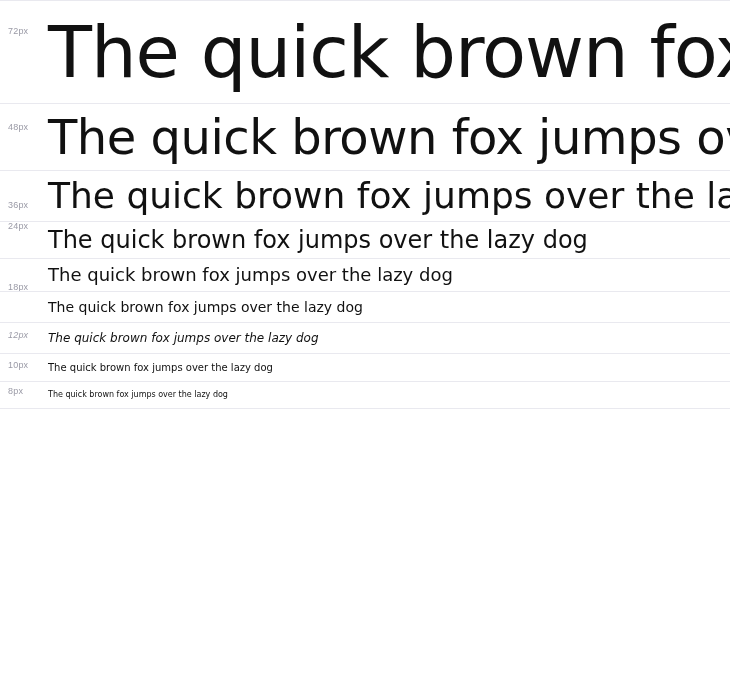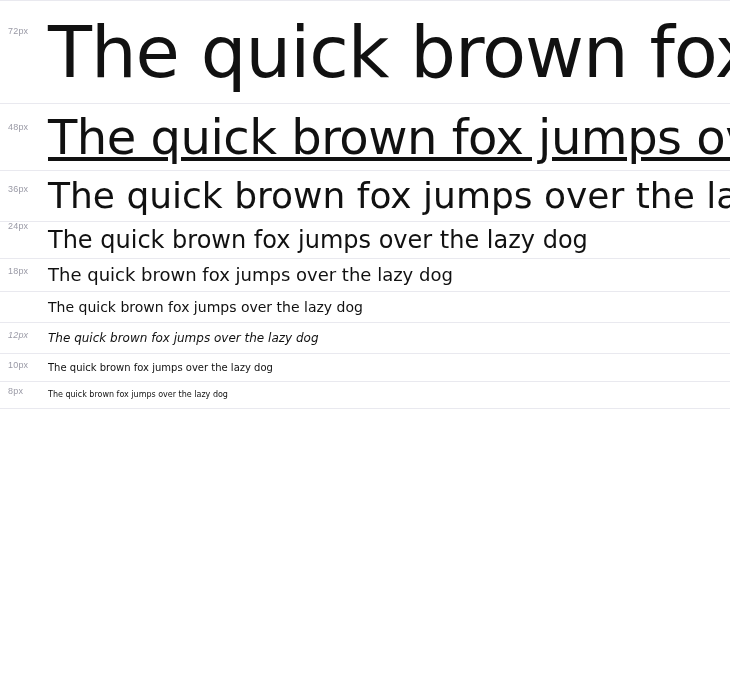--- a/index.html
+++ b/index.html
@@ -44,34 +44,34 @@
     font-family: "DejaVu Sans", sans-serif;
     font-weight: 400;
     white-space: nowrap;
     overflow: hidden;
   }
   
   .r72 { height: 102px; }
   .r72 .size-label { top: 26px; }
   .r72 .sample { font-size: 72px; line-height: 102px; letter-spacing: -1px; }
 
-  .r48 { height: 66px; text-decoration: underline; }
+  .r48 { height: 66px; }
   .r48 .size-label { top: 19px; }
   .r48 .sample { font-size: 48px; line-height: 66px; letter-spacing: -0.5px; }
 
   .r36 { height: 50px; }
-  .r36 .size-label { top: 14px; }
+  .r36 .size-label { top: 30px; }
   .r36 .sample { font-size: 36px; line-height: 50px; }
 
   .r24 { height: 36px; }
   .r24 .size-label { top: 0; }
   .r24 .sample { font-size: 24px; line-height: 36px; }
 
   .r18 { height: 32px; }
-  .r18 .size-label { top: 8px; }
+  .r18 .size-label { top: 24px; }
   .r18 .sample { font-size: 18px; line-height: 32px; }
 
   .r14 { height: 30px; }
   .r14 .size-label { top: 12px; margin-top: 48px; }
   .r14 .sample { font-size: 14px; line-height: 30px; }
 
   .r12 { height: 30px; font-style: italic; }
   .r12 .size-label { top: 8px; }
   .r12 .sample { font-size: 12px; line-height: 30px; }
 

